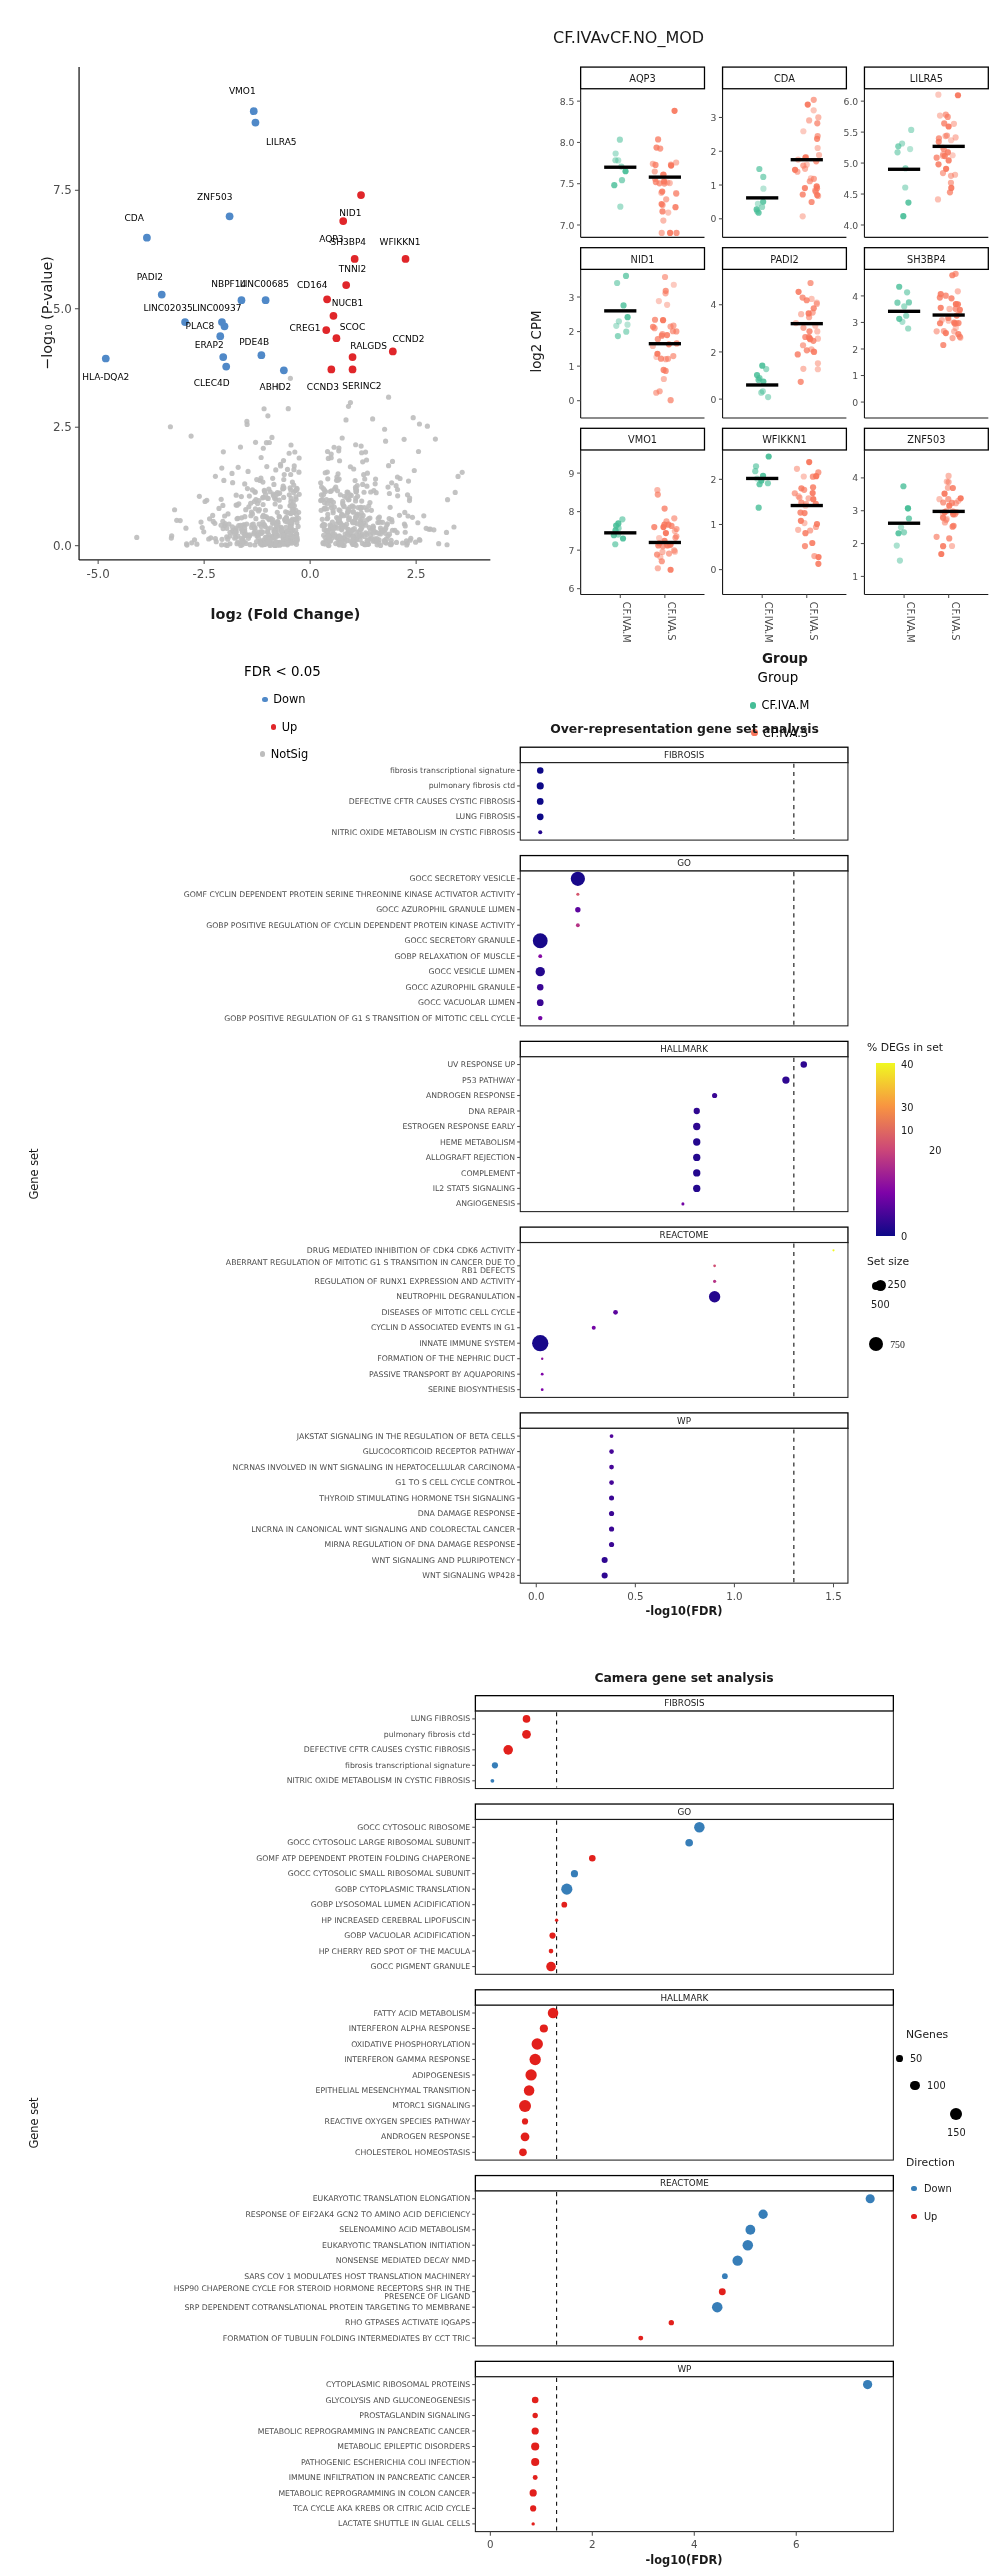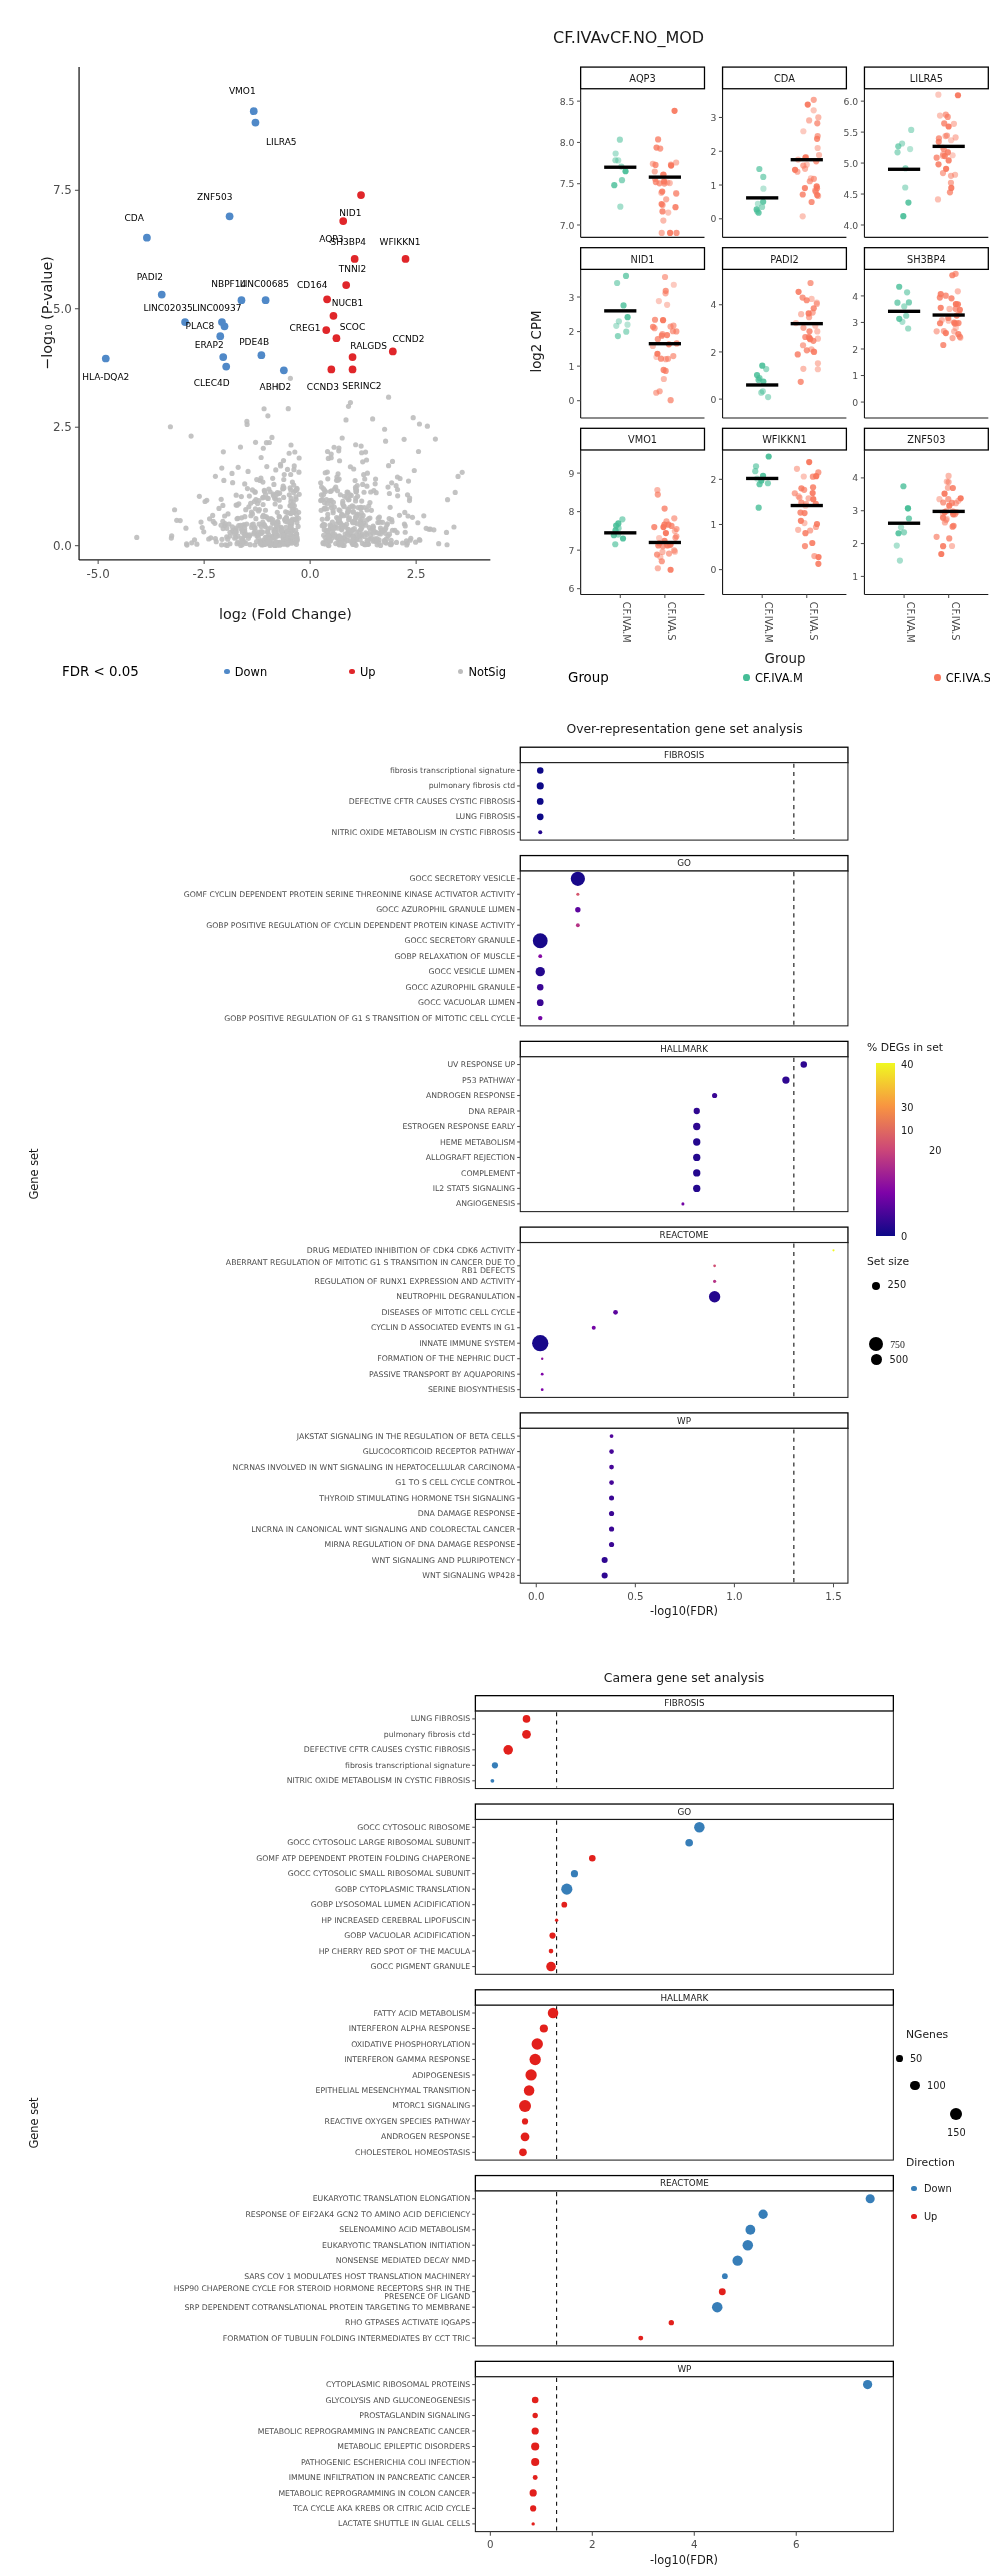--- a/index.html
+++ b/index.html
@@ -1,26 +1,26 @@
 <!DOCTYPE html>
 <html style="font-size:8.3px"><head>
 <meta charset="utf-8">
 <style>
   html,body{margin:0;padding:0;background:#fff;}
   body{font-family:"DejaVu Sans","Liberation Sans",sans-serif;}
   #fig{position:relative;width:991px;height:2576px;background:#fff;overflow:hidden;}
   #plots{position:absolute;left:0;top:0;}
   .htxt{position:absolute;color:#000;}
-  .center{text-align:center;}
+  .center{text-align:center;font-weight:bold;}
   .ptitle{font-size:12.4px;color:#1a1a1a;}
   .bigtitle{font-size:16px;color:#1a1a1a;}
   .axlab{font-size:12.4px;color:#1a1a1a;}
   .axlab-sm{font-size:11.4px;color:#1a1a1a;}
   .rot{transform:rotate(-90deg);transform-origin:center center;white-space:nowrap;}
-  .legend-row{position:absolute;display:flex;align-items:center;justify-content:space-between;gap:13.4px;}
+  .legend-row{position:absolute;display:flex;align-items:center;justify-content:center;gap:13.4px;flex-direction:column;}
   .legend-row .ltitle{font-size:13.4px;margin-right:3.1px;}
   .legend-row .litem{display:flex;align-items:center;gap:5.2px;font-size:11.4px;}
   .dot{display:inline-block;border-radius:50%;}
   .d10{width:5.7px;height:5.7px;}
   .d12{width:6.7px;height:6.7px;}
   .dot-down{background:#377eb8;}
   .dot-up{background:#e2201c;}
   .dot-notsig{background:#bdbdbd;}
   .dot-vdown{background:#5089c8;}
   .dot-vup{background:#e0262a;}
@@ -1894,21 +1894,21 @@
   <div class="cbar-tick" style="top:1059px;">40</div>
   <div class="cbar-tick" style="top:1102px;">30</div>
   <div class="cbar-tick" style="top:1145px;margin-left:28px;">20</div>
   <div class="cbar-tick" style="top:1125px;">10</div>
   <div class="cbar-tick" style="top:1231px;">0</div>
   <div class="htxt side-title" style="left:867px;top:1255px;">Set size</div>
   <div class="sz-entry" style="left:872px;top:1279px;align-items:flex-end;">
       <span class="blackdot" style="width:8.3px;height:8.3px;"></span>
       <span>250</span>
     </div>
-  <div class="sz-entry" style="left:871px;top:1354px;">
+  <div class="sz-entry" style="left:871px;top:1280px;flex-direction:column;">
       <span class="blackdot" style="width:11.4px;height:11.4px;"></span>
       <span>500</span>
     </div>
   <div class="sz-entry" style="left:869px;top:1337px;font-family:Liberation Serif, serif;">
       <span class="blackdot" style="width:14px;height:14px;"></span>
       <span>750</span>
     </div>
 
   <div class="htxt ptitle center" style="left:475px;top:1670px;width:418px;">Camera gene set analysis</div>
   <div class="htxt axlab-sm center" style="left:475px;top:2553px;width:418px;">-log10(FDR)</div>

